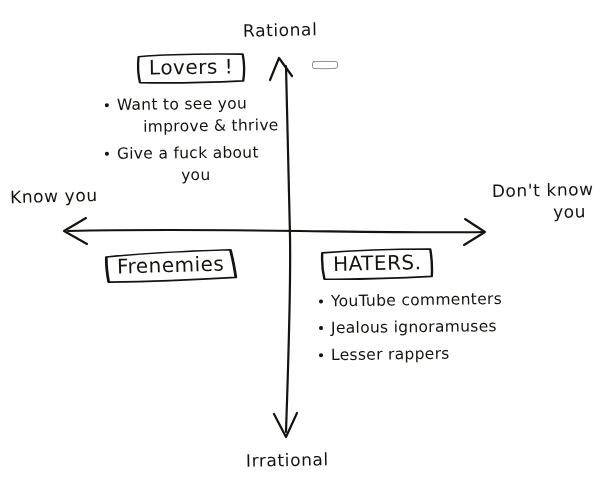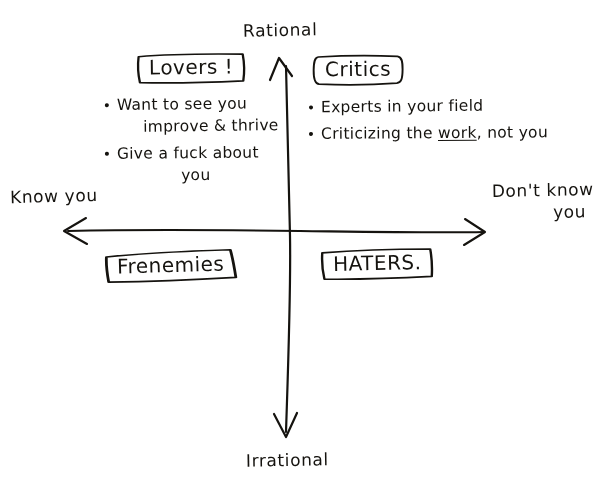--- a/index.html
+++ b/index.html
@@ -168,30 +168,21 @@
     </ul>
   </div>
 
   <div class="quadrant q-critics">
     <div class="tag tag-critics">
       <span class="tag-box">
         <svg viewBox="0 0 100 40" preserveAspectRatio="none">
           <path d="M7,3.2 C34,1.6 68,1.8 93,3.4 C97.4,4 98.6,9 98.4,20 C98.2,31 97,36.4 92,37 C66,38.8 32,38.6 7.6,37.2 C2.8,36.6 1.6,30 1.8,19.6 C2,9.2 3,3.8 7,3.2 Z"></path>
         </svg>
       </span>
-      <span class="tag-text">Critics</span>
-    </div>
-    <ul class="bullets">
-      <li>
-        <span class="ln">Experts in your field</span>
-      </li>
-      <li>
-        <span class="ln"><span>Criticizing the </span><span class="underline-word">work</span><span>, not you</span></span>
-      </li>
-    </ul>
+    </div>
   </div>
 
   <div class="quadrant q-frenemies">
     <div class="tag tag-frenemies">
       <span class="tag-box">
         <svg viewBox="0 0 100 40" preserveAspectRatio="none">
           <path d="M2,6.5 C28,3.2 62,2 95,1.8 C96.6,12 97.8,26 98.6,36.5 C64,38.4 30,38.8 3.2,38 C2.2,27.6 1.6,16 2,6.5 Z"></path>
         </svg>
       </span>
       <span class="tag-text">Frenemies</span>
@@ -200,15 +191,26 @@
 
   <div class="quadrant q-haters">
     <div class="tag tag-haters">
       <span class="tag-box">
         <svg viewBox="0 0 100 40" preserveAspectRatio="none">
           <path d="M2.2,4.6 C30,2.2 64,1.6 96.5,2.6 C97.6,12 98,26 97.4,37 C64,38.6 30,38.8 3.6,37.6 C2,27 1.6,14.6 2.2,4.6 Z"></path>
         </svg>
       </span>
       <span class="tag-text">HATERS.</span>
     </div>
+    <ul class="bullets">
+      <li>
+        <span class="ln">YouTube commenters</span>
+      </li>
+      <li>
+        <span class="ln">Jealous ignoramuses</span>
+      </li>
+      <li>
+        <span class="ln">Lesser rappers</span>
+      </li>
+    </ul>
   </div>
 
 </div>
 
 </body></html>

